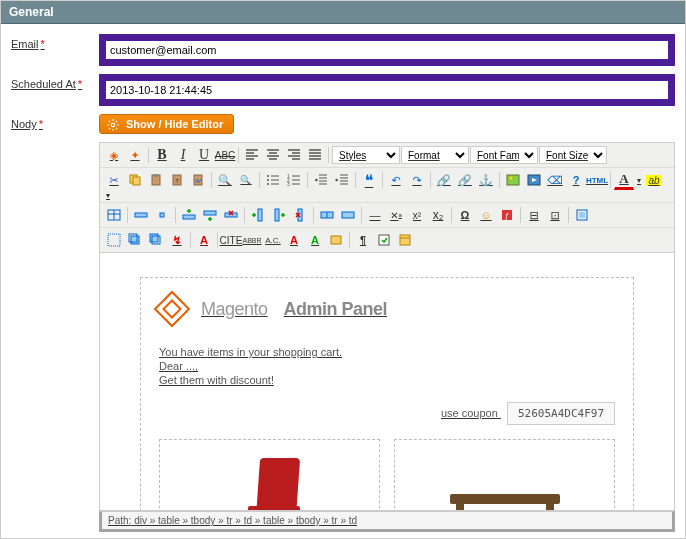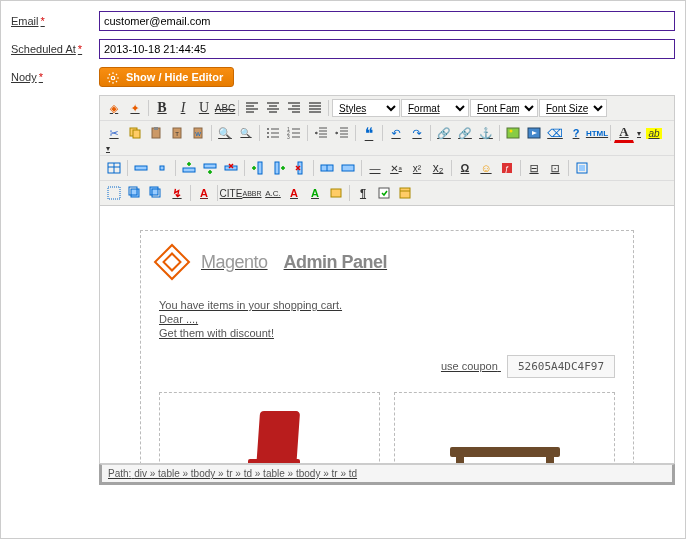--- a/index.html
+++ b/index.html
@@ -4,21 +4,21 @@
 <style>
 * { box-sizing: border-box; margin: 0; padding: 0; }
 body { font-family: Arial, Helvetica, sans-serif; font-size: 12px; color: #333; background: #fff; }
 .container { width: 686px; height: 539px; border: 1px solid #ccc; overflow: hidden; position: relative; }
 .header-bar { background: #6f8992; color: #fff; font-weight: bold; padding: 4px 8px; font-size: 12px; border-bottom: 1px solid #4a6a75; }
 .form-area { padding: 10px 10px 16px 10px; text-decoration: underline; }
 .form-row { display: flex; margin-bottom: 8px; align-items: flex-start; }
 .form-label { width: 88px; padding-top: 4px; font-size: 11px; color: #333; }
 .req { color: #d40707; margin-left: 2px; }
 .form-input { flex: 1; }
-.form-input input { width: 100%; padding: 3px 4px; border: 1px solid #4c1d95; font-size: 11px; font-family: Arial; }
+.form-input input { width: 100%; padding: 3px 4px; border: 7px solid #4c1d95; font-size: 11px; font-family: Arial; }
 .editor-wrap { flex: 1; }
 .orange-btn { background: linear-gradient(#f88e11, #e77c00); border: 1px solid #c96800; color: #fff; font-weight: bold; padding: 3px 10px 3px 26px; font-size: 11px; border-radius: 3px; cursor: pointer; position: relative; display: inline-block; }
 .orange-btn .gear { position: absolute; left: 6px; top: 3px; width: 14px; height: 14px; }
 .toolbar { border: 1px solid #ccc; margin-top: 8px; background: #f0f0ee; }
 .tb-row { display: flex; flex-wrap: wrap; align-items: center; padding: 2px 4px; border-bottom: 1px solid #ddd; gap: 1px; }
 .tb-row:last-child { border-bottom: none; }
 .tb-btn { width: 20px; height: 20px; display: inline-flex; align-items: center; justify-content: center; font-size: 11px; cursor: pointer; border: 1px solid transparent; }
 .tb-sep { width: 1px; height: 16px; background: #ccc; margin: 0 2px; }
 .tb-select { font-size: 10px; border: 1px solid #ccc; background: #fff; padding: 1px 2px; height: 18px; }
 .tb-select.styles { width: 68px; }
@@ -50,20 +50,21 @@
 .italic { font-style: italic; font-family: 'Times New Roman'; font-size: 14px; }
 .underline { text-decoration: underline; font-family: 'Times New Roman'; font-size: 14px; }
 .strike { text-decoration: line-through; font-size: 10px; }
 .aletter { font-family: 'Times New Roman'; font-size: 13px; font-weight: bold; }
 .tiny-drop { width: 8px; font-size: 8px; display: inline-flex; align-items: center; justify-content: center; cursor: pointer; }
 </style>
 </head>
 <body>
 
 <div class="container">
+  <div class="header-bar">General</div>
 
   <div class="form-area">
 
     <div class="form-row">
       <div class="form-label"><span>Email</span><span class="req">*</span></div>
       <div class="form-input"><input type="text" value="customer@email.com" style=""></div>
     </div>
 
     <div class="form-row">
       <div class="form-label"><span>Scheduled At</span><span class="req">*</span></div>

